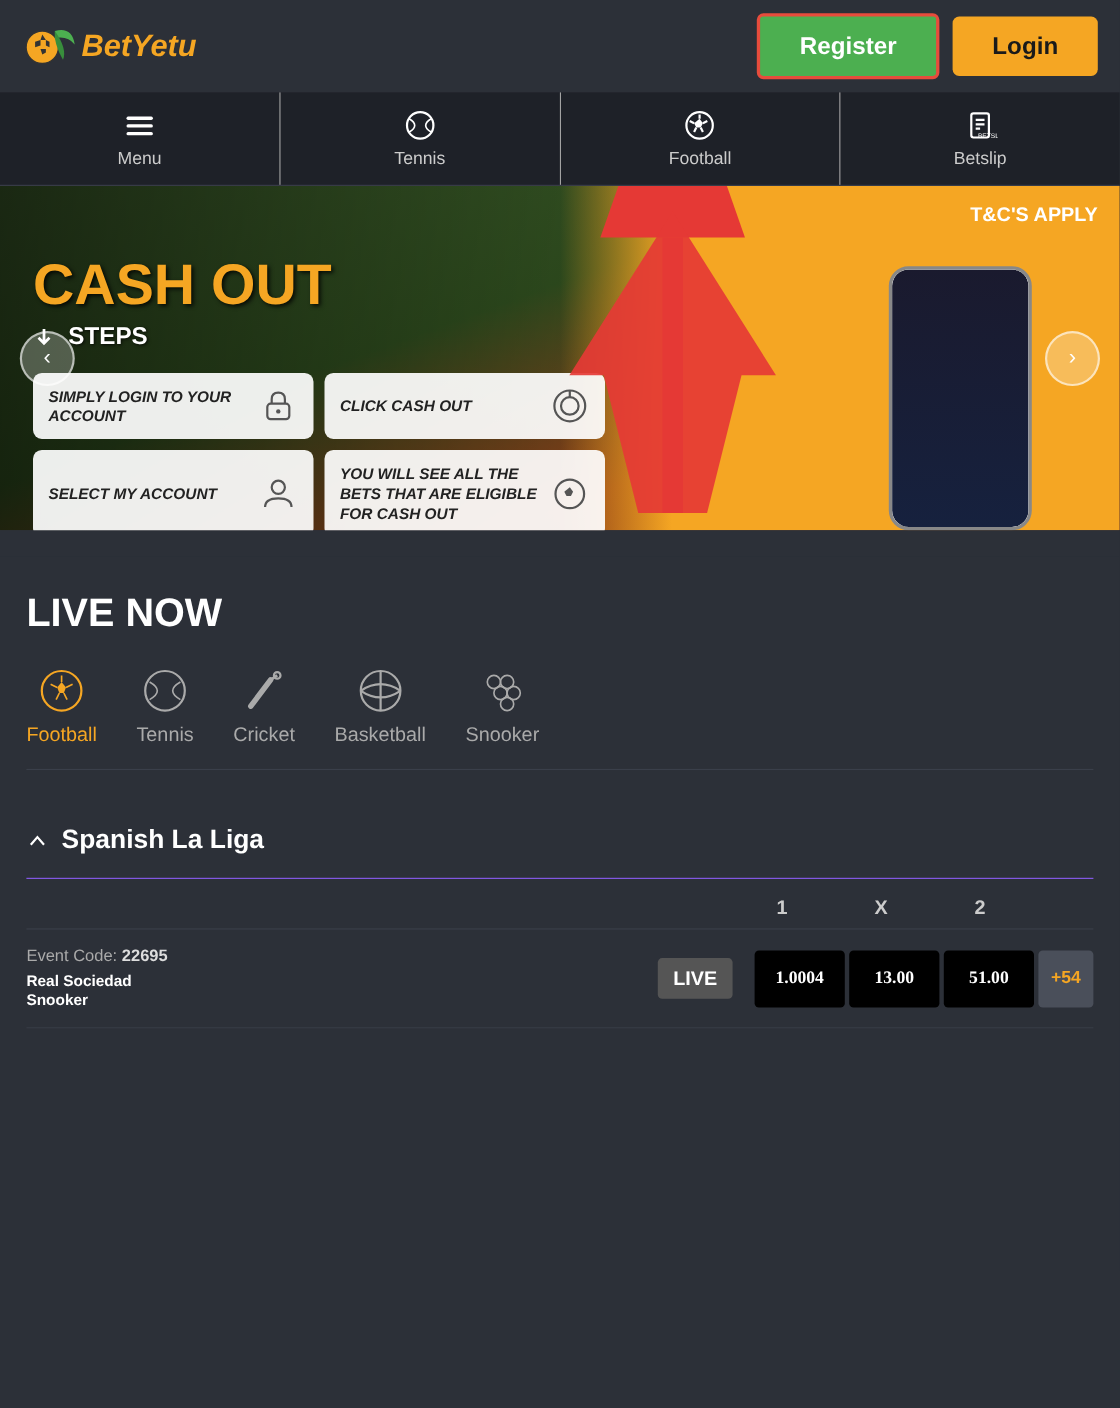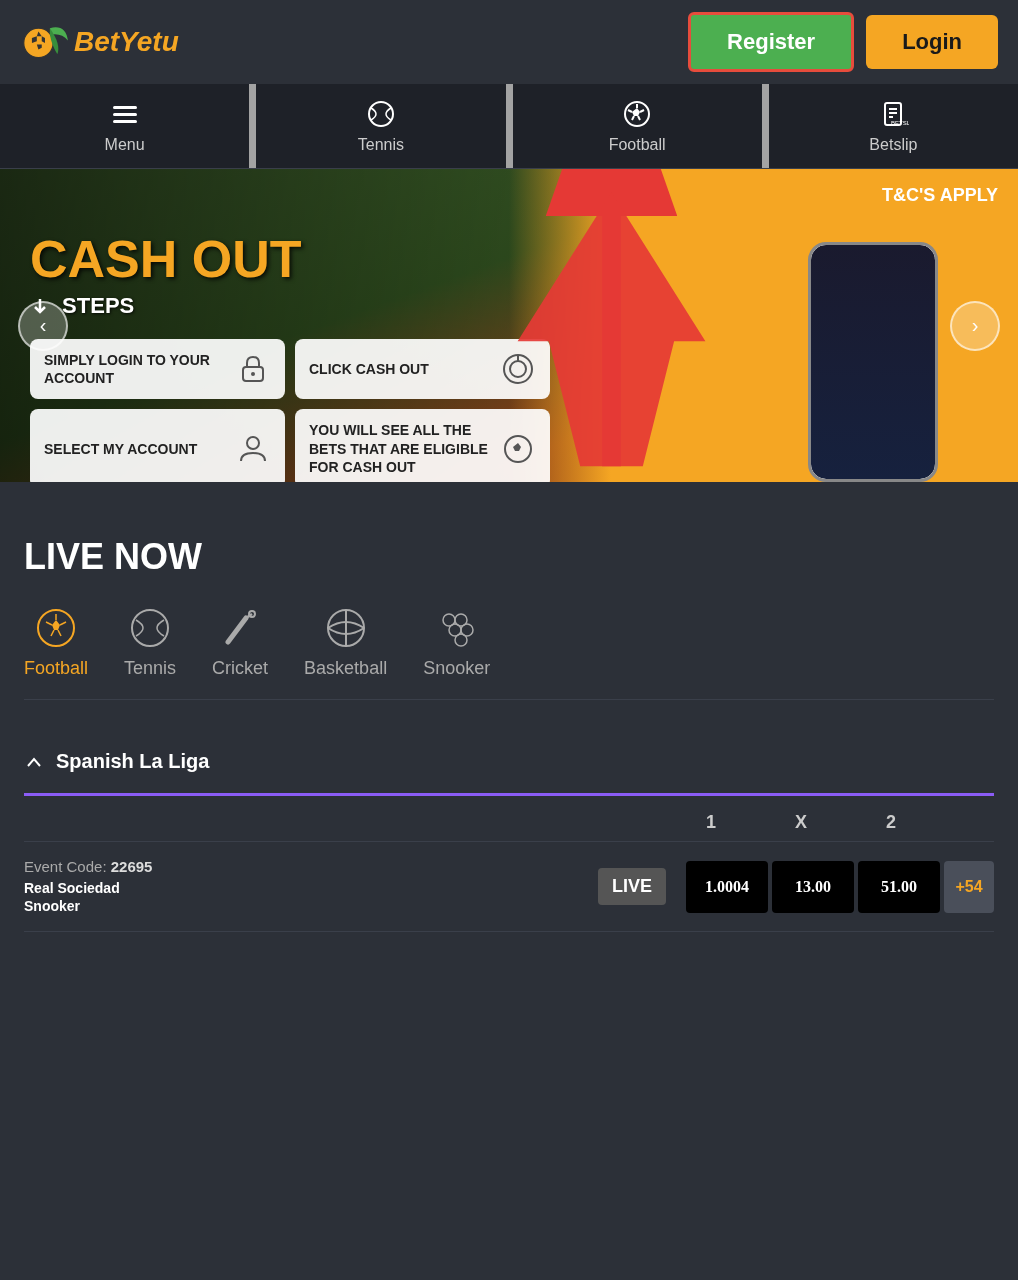--- a/index.html
+++ b/index.html
@@ -62,21 +62,21 @@
       border-bottom: 1px solid #3a3f4a;
     }
     .nav-item {
       flex: 1;
       display: flex;
       flex-direction: column;
       align-items: center;
       justify-content: center;
       padding: 14px 8px;
       cursor: pointer;
-      border-right: 7px solid #a3a3a3;
+      border-right: 1px solid #a3a3a3;
       color: #ccc;
       font-size: 16px;
       gap: 6px;
     }
     .nav-item:last-child { border-right: none; }
     .nav-item svg { width: 32px; height: 32px; }
 
     
     .banner {
       position: relative;
@@ -128,20 +128,21 @@
       font-size: 22px;
       font-weight: bold;
       margin-bottom: 20px;
       text-shadow: 1px 1px 3px rgba(0,0,0,0.8);
     }
     .steps-grid {
       display: grid;
       grid-template-columns: 1fr 1fr;
       gap: 10px;
       max-width: 520px;
+      font-style: italic;
     }
     .step-item {
       background: rgba(255,255,255,0.92);
       border-radius: 8px;
       padding: 12px 14px;
       display: flex;
       align-items: center;
       justify-content: space-between;
       gap: 8px;
     }
@@ -227,23 +228,23 @@
     .sport-item.active { color: #f5a623; }
     .sport-item svg { width: 44px; height: 44px; }
 
     
     .league-header {
       display: flex;
       align-items: center;
       gap: 12px;
       padding: 20px 0;
       color: white;
-      font-size: 20px;
-      font-weight: bold;
-      border-bottom: 3px solid #8b5cf6;
+      font-size: 24px;
+      font-weight: bold;
+      border-bottom: 1px solid #8b5cf6;
     }
     .odds-header {
       display: flex;
       justify-content: flex-end;
       gap: 0;
       padding: 16px 0 8px;
       border-bottom: 1px solid #3a3f4a;
     }
     .odds-col {
       width: 90px;

